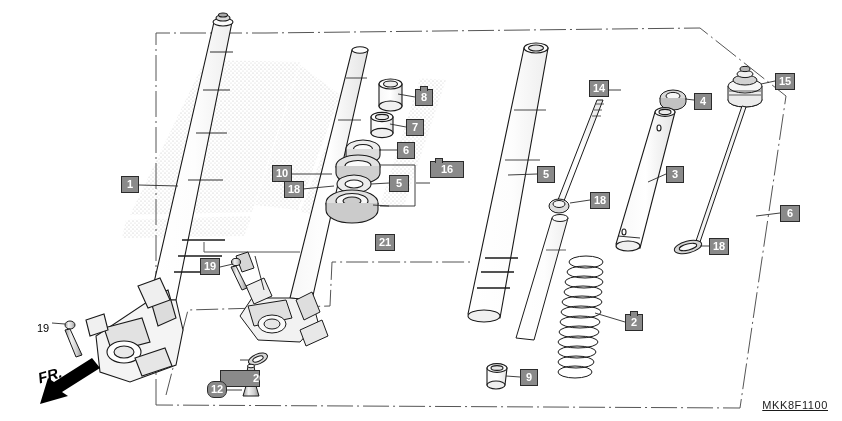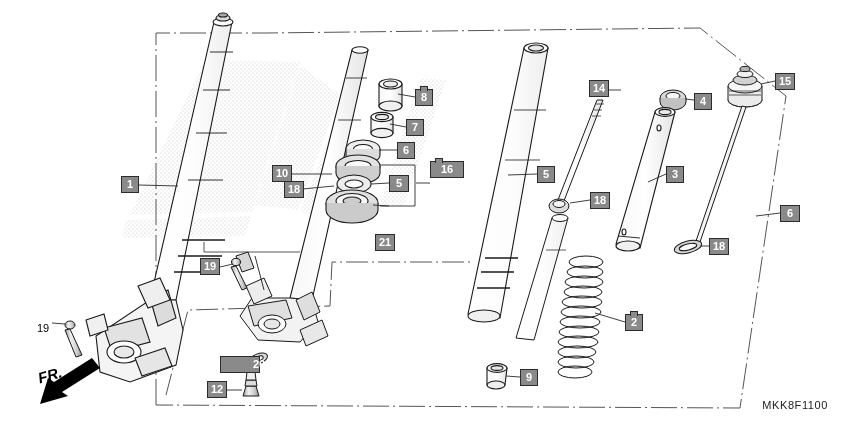--- a/index.html
+++ b/index.html
@@ -11,21 +11,21 @@
        background:#8a8a8a;border:1px solid #2b2b2b;
        color:#ffffff;font-size:11px;font-weight:bold;
        line-height:1;display:flex;align-items:center;justify-content:center;
        letter-spacing:0px;}
   .lbl.tab::before{content:"";position:absolute;top:-4px;left:4px;
        width:6px;height:4px;background:#8a8a8a;border:1px solid #2b2b2b;
        border-bottom:none;}
   .plain{position:absolute;color:#000;font-size:11px;font-weight:normal;
        line-height:1;white-space:nowrap;}
   #code{position:absolute;right:14px;bottom:10px;color:#1a1a1a;
-       font-size:11px;letter-spacing:.6px;white-space:nowrap;}
+       font-size:11px;letter-spacing:.6px;white-space:nowrap;text-decoration:underline;}
   #frlbl{position:absolute;left:36px;top:370px;font-size:15px;
        font-weight:bold;font-style:italic;color:#000;
        transform:rotate(-16deg);transform-origin:left top;white-space:nowrap;}
 </style>
 </head>
 <body>
 
 <div id="stage">
 
   <svg id="art" viewBox="0 0 842 421">
@@ -310,20 +310,20 @@
       <div class="lbl" style="left: 589px; top: 80px; width: 20px; height: 17px;">14</div>
       <div class="lbl" style="left: 590px; top: 192px; width: 20px; height: 17px;">18</div>
       <div class="lbl" style="left: 694px; top: 93px; width: 18px; height: 17px;">4</div>
       <div class="lbl" style="left: 666px; top: 166px; width: 18px; height: 17px;">3</div>
       <div class="lbl" style="left: 775px; top: 73px; width: 20px; height: 17px;">15</div>
       <div class="lbl" style="left: 780px; top: 205px; width: 20px; height: 17px;">6</div>
       <div class="lbl" style="left: 709px; top: 238px; width: 20px; height: 17px;">18</div>
       <div class="lbl tab" style="left: 625px; top: 314px; width: 18px; height: 17px;">2</div>
       <div class="lbl" style="left: 520px; top: 369px; width: 18px; height: 17px;">9</div>
       <div class="lbl" style="left: 200px; top: 258px; width: 20px; height: 17px;">19</div>
-      <div class="lbl" style="left: 220px; top: 356px; width: 20px; height: 17px; padding-left: 38px;">20</div>
-      <div class="lbl" style="left: 207px; top: 381px; width: 20px; height: 17px;">12</div>
+      <div class="lbl" style="left: 220px; top: 370px; width: 20px; height: 17px; padding-left: 38px;">20</div>
+      <div class="lbl" style="left: 207px; top: 381px; width: 20px; height: 17px; border-radius: 7px;">12</div>
     </div>
   <div id="plain-layer">
       <div class="plain" style="left: 37px; top: 323px;">19</div>
     </div>
 
 </div>
 
 </body></html>

